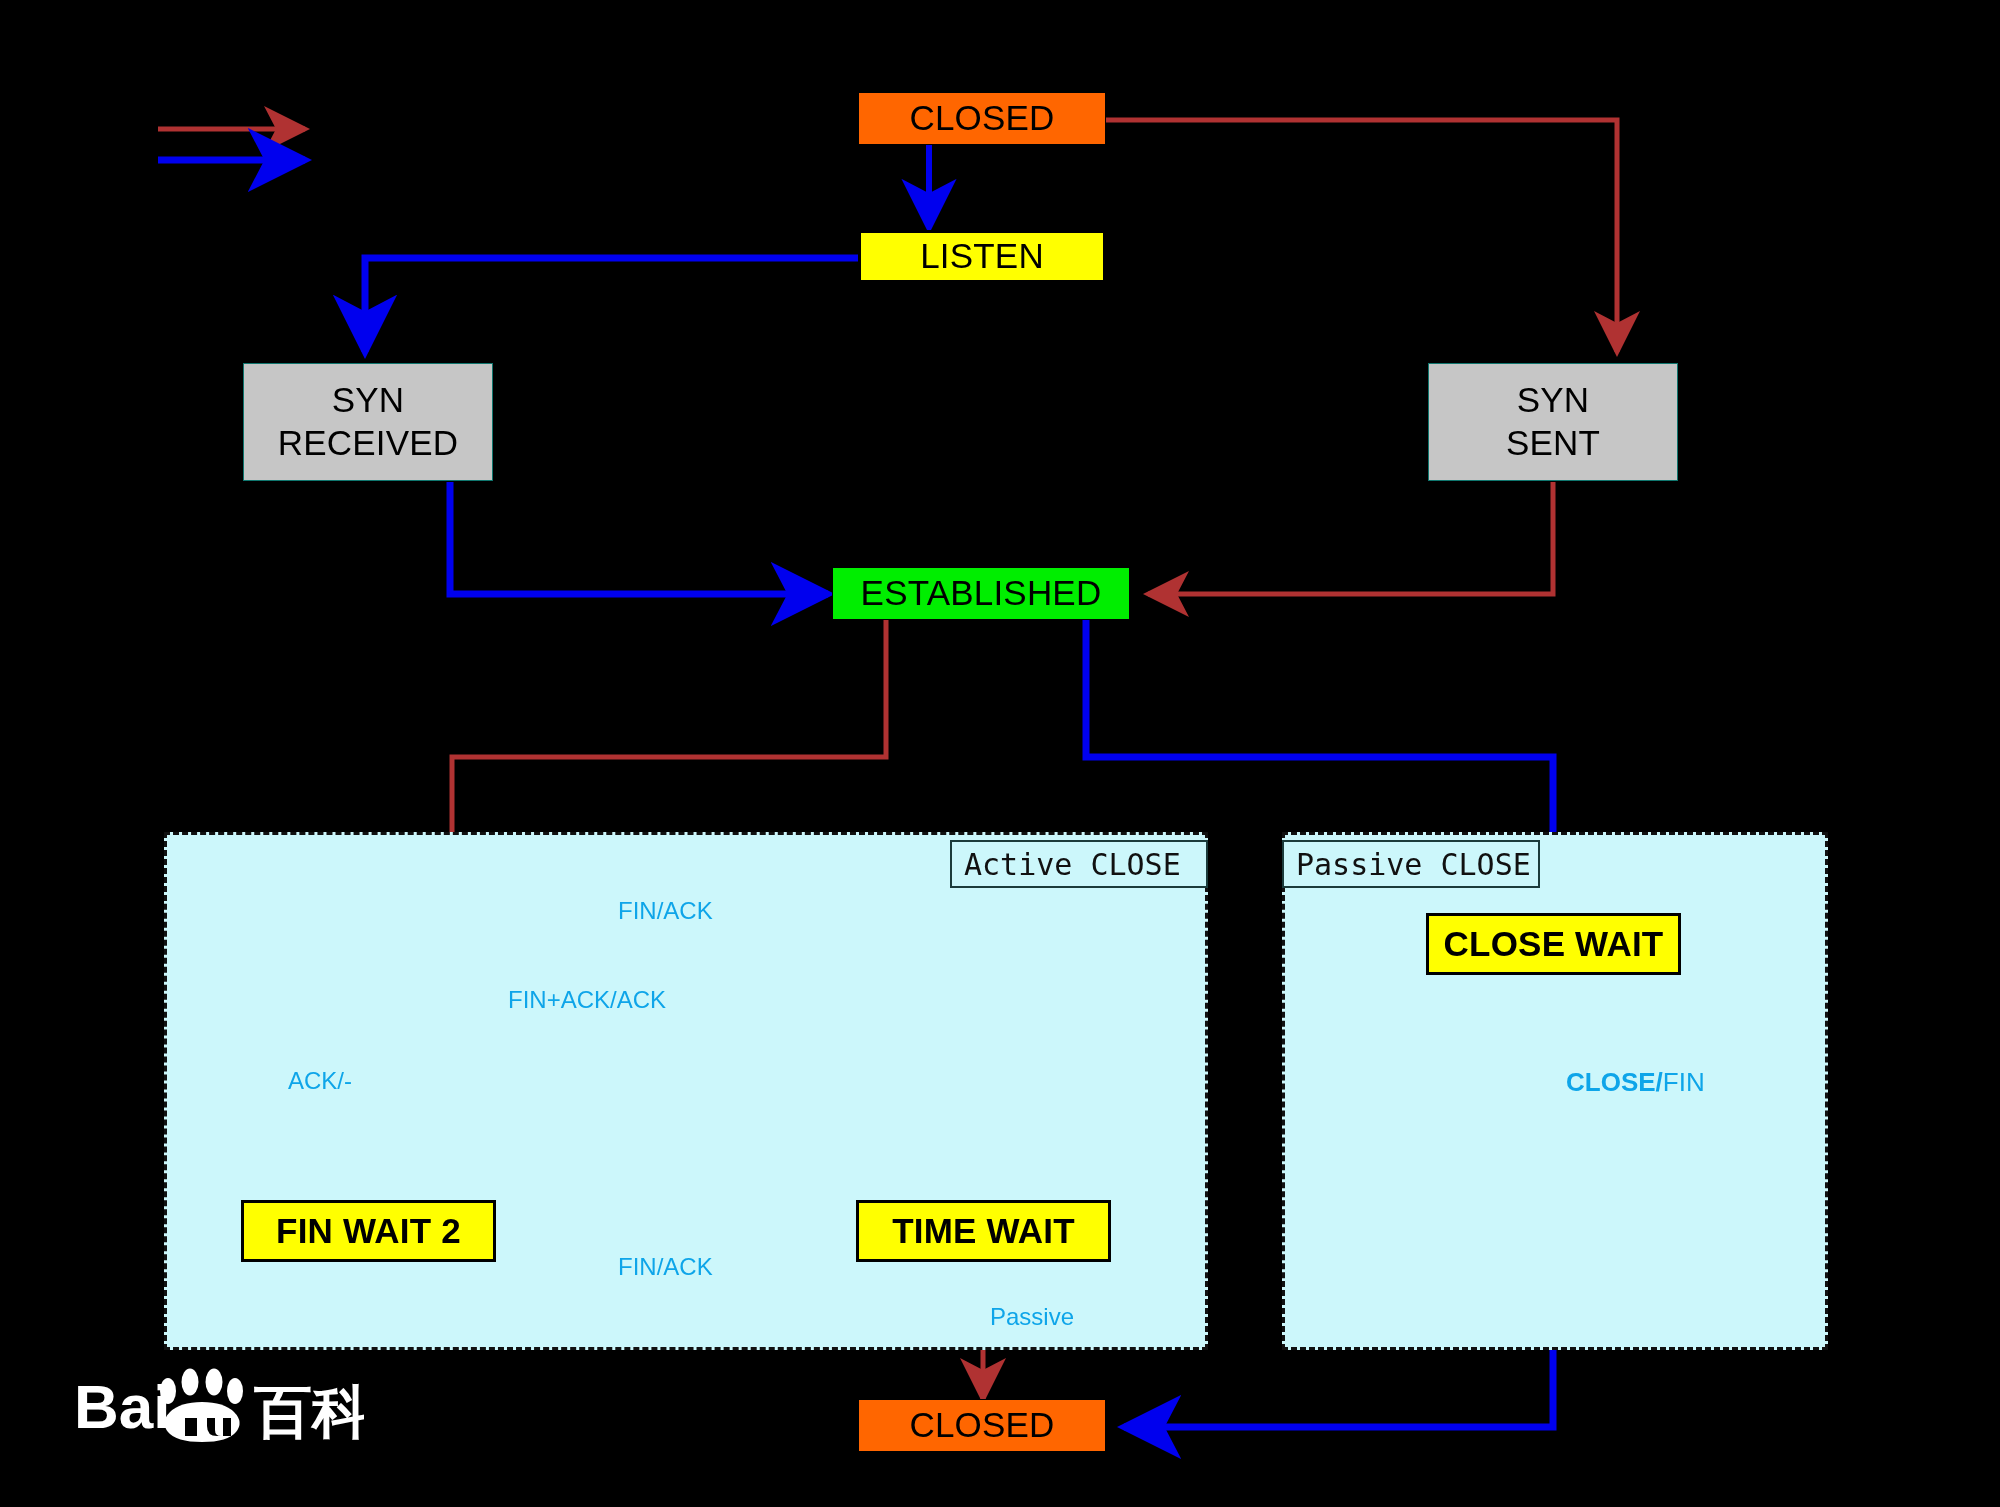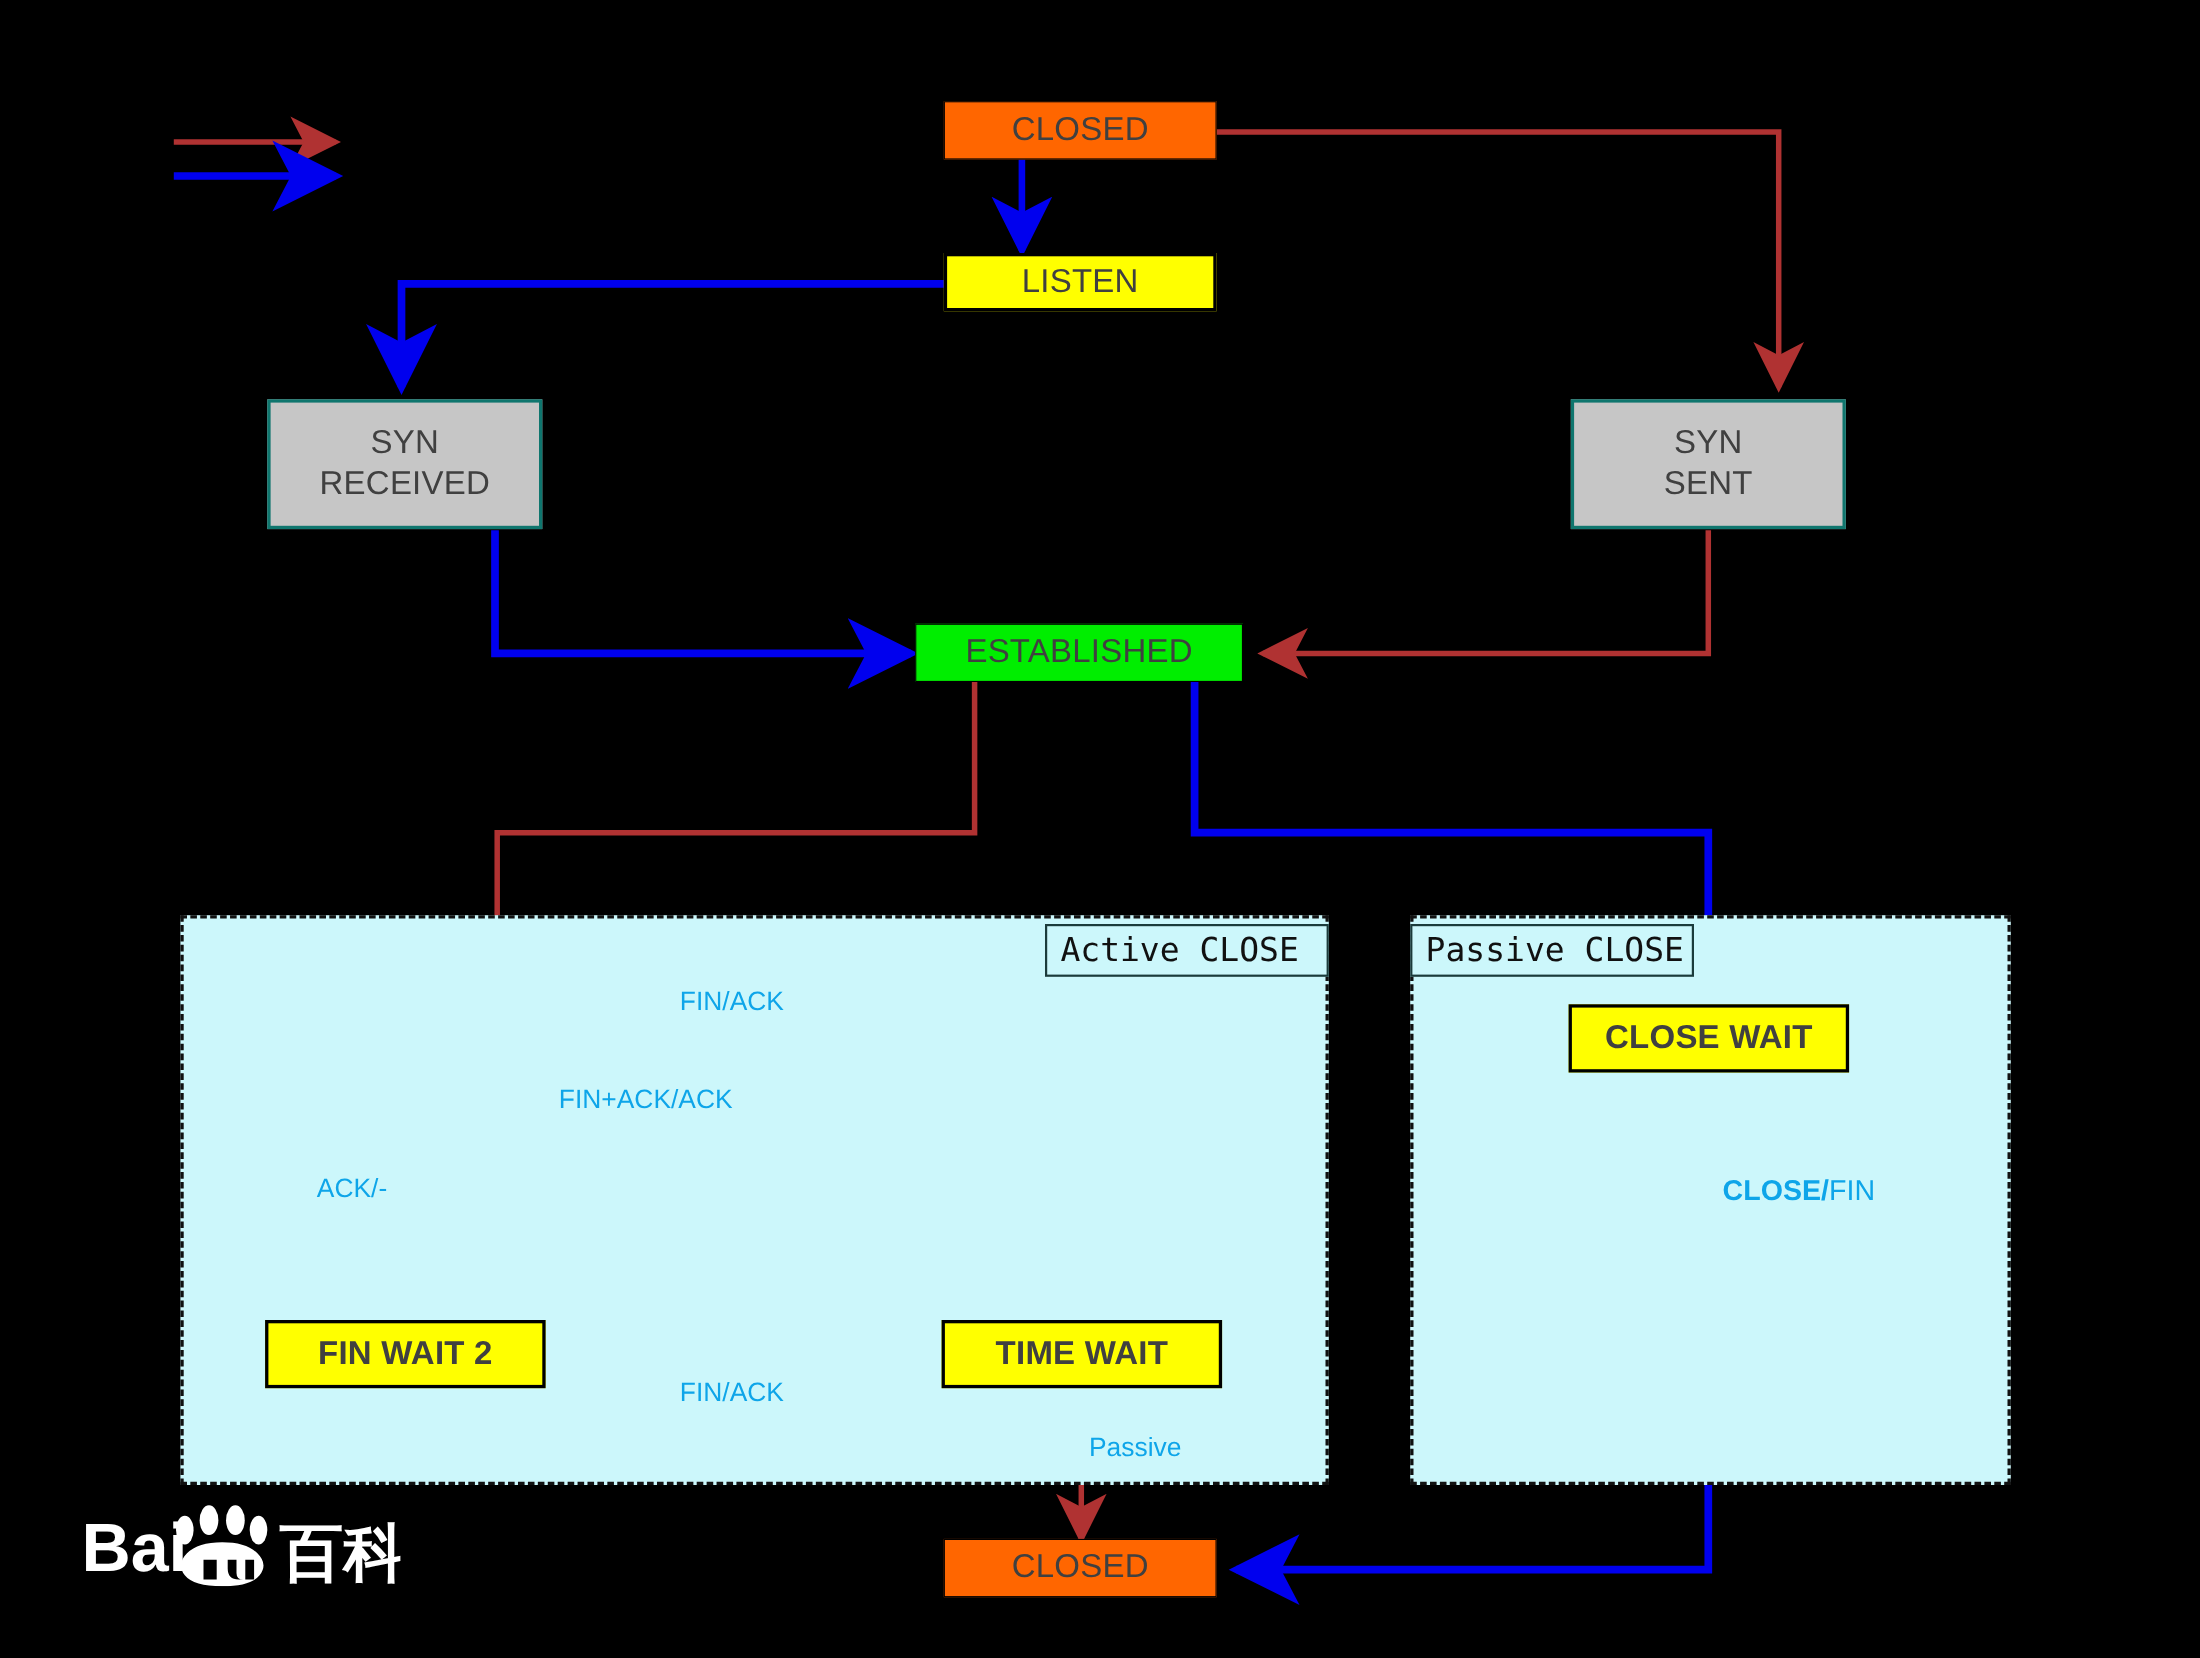--- a/index.html
+++ b/index.html
@@ -44,28 +44,28 @@
     overflow: hidden;
   }
   
   .state {
     position: absolute;
     box-sizing: border-box;
     display: flex;
     align-items: center;
     justify-content: center;
     text-align: right;
-    color: #404040;
-    font-size: 30px;
+    color: #000000;
+    font-size: 35px;
     line-height: 1.22;
     letter-spacing: 0.2px;
   }
   .state.orange { background: #FF6600; border: 1px solid #000; }
   .state.yellow { background: #FFFF00; border: 3px solid #000; }
-  .state.gray   { background: #C6C6C6; border: 3px solid #0f766e; }
+  .state.gray   { background: #C6C6C6; border: 1px solid #0f766e; }
   .state.green  { background: #00EE00; border: 1px solid #000; }
   .state.bold   { font-weight: bold; }
   
   .elabel {
     position: absolute;
     color: #0ea5e9;
     font-size: 24px;
     white-space: nowrap;
     line-height: 1.1;
   }

